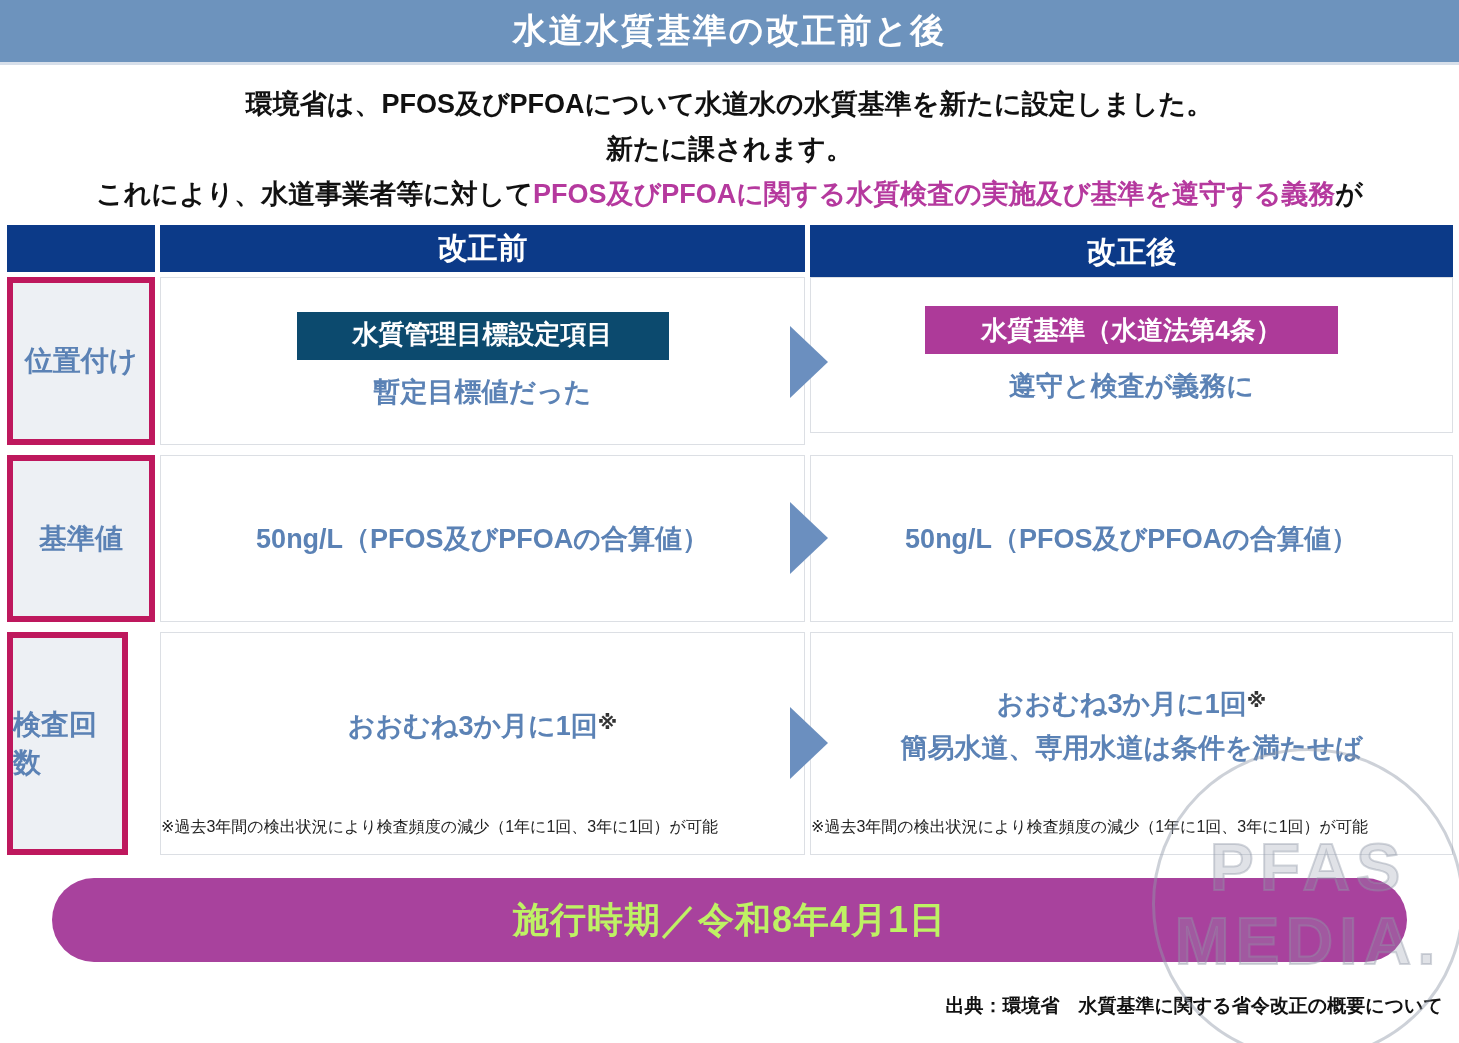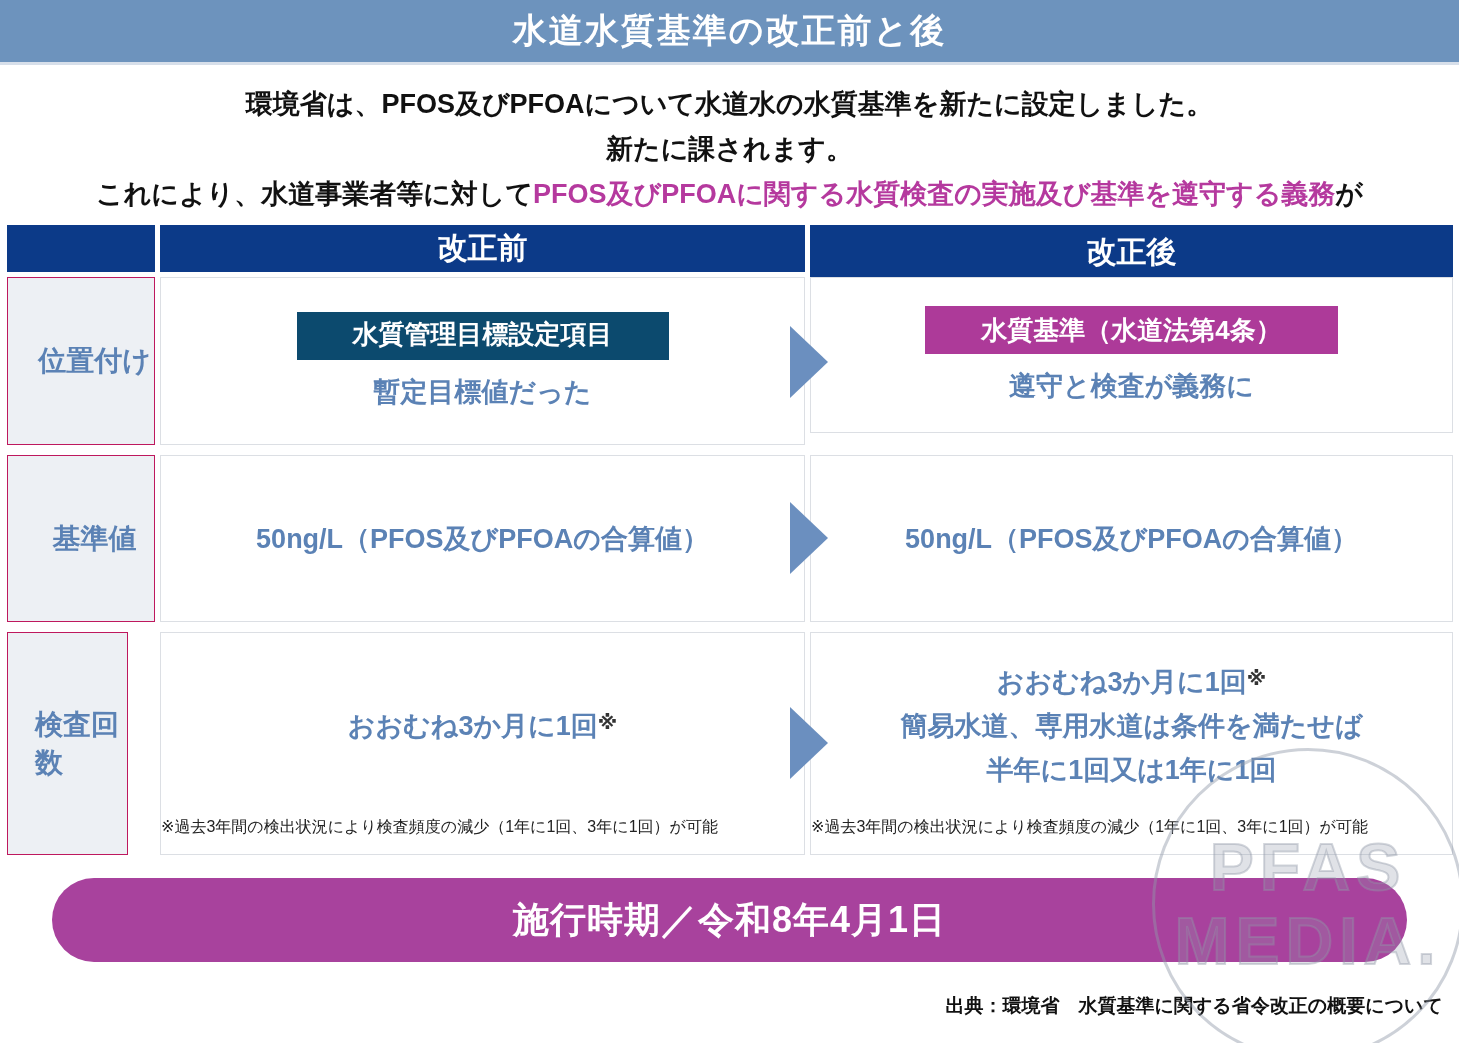--- a/index.html
+++ b/index.html
@@ -27,23 +27,23 @@
   }
   .intro .hl{color:#b5399e;}
   
   .cell{position:absolute;box-sizing:border-box;}
   .navy-cell{
     background:#0c3a88;color:#fff;
     display:flex;align-items:center;justify-content:center;
     font-size:30px;font-weight:bold;
   }
   .label-cell{
-    background:#edf0f4;border:1px solid #be185d;
+    background:#edf0f4;border:6px solid #be185d;
     color:#5b82b5;font-size:28px;font-weight:bold;
-    display:flex;align-items:center;justify-content:center;padding-left:27px;
+    display:flex;align-items:center;justify-content:center;
   }
   .content-cell{
     background:#ffffff;border:1px solid #dcdfe4;
   }
   .flex-center-col{
     display:flex;flex-direction:column;align-items:center;justify-content:center;
   }
   .blue-text{color:#5b82b5;font-weight:bold;}
   .badge{
     display:inline-block;color:#fff;font-size:26px;font-weight:bold;
@@ -64,21 +64,21 @@
     position:absolute;left:790px;width:0;height:0;
     border-top:36px solid transparent;border-bottom:36px solid transparent;
     border-left:38px solid #6b8fbf;
   }
   
   .enforcement-pill{
     position:absolute;left:52px;top:878px;width:1355px;height:84px;
     border-radius:42px;background:#a8429d;
     display:flex;align-items:center;justify-content:center;
   }
-  .enforcement-pill .pill-text{color:#ffffff;font-size:36px;font-weight:bold;letter-spacing:1px;}
+  .enforcement-pill .pill-text{color:#bef264;font-size:36px;font-weight:bold;letter-spacing:1px;}
   
   .source{
     position:absolute;right:16px;top:993px;
     font-size:19px;font-weight:bold;color:#111;white-space:nowrap;
   }
   
   .watermark{
     position:absolute;left:1152px;top:748px;width:312px;height:312px;
     border:3px solid rgba(145,152,168,0.45);border-radius:50%;
     box-sizing:border-box;
@@ -132,21 +132,20 @@
 
     <div class="cell label-cell" style="left:7px;top:632px;width:121px;height:223px;">検査回数</div>
     <div class="cell content-cell flex-center-col" style="left:160px;top:632px;width:645px;height:223px;padding-bottom:40px;">
       <div class="blue-text row3-main"><span>おおむね3か月に1回</span><span class="ref-mark">※</span></div>
       <div class="footnote">※過去3年間の検出状況により検査頻度の減少（1年に1回、3年に1回）が可能</div>
     </div>
     <div class="cell content-cell flex-center-col" style="left:810px;top:632px;width:643px;height:223px;padding-bottom:40px;">
       <div class="blue-text row3-main">
         <div><span>おおむね3か月に1回</span><span class="ref-mark">※</span></div>
         <div>簡易水道、専用水道は条件を満たせば</div>
-        <div>半年に1回又は1年に1回</div>
       </div>
       <div class="footnote">※過去3年間の検出状況により検査頻度の減少（1年に1回、3年に1回）が可能</div>
     </div>
 
     <div class="arrow-right" style="top:326px;"></div>
     <div class="arrow-right" style="top:502px;"></div>
     <div class="arrow-right" style="top:707px;"></div>
   </div>
 
   <div class="enforcement-pill">

